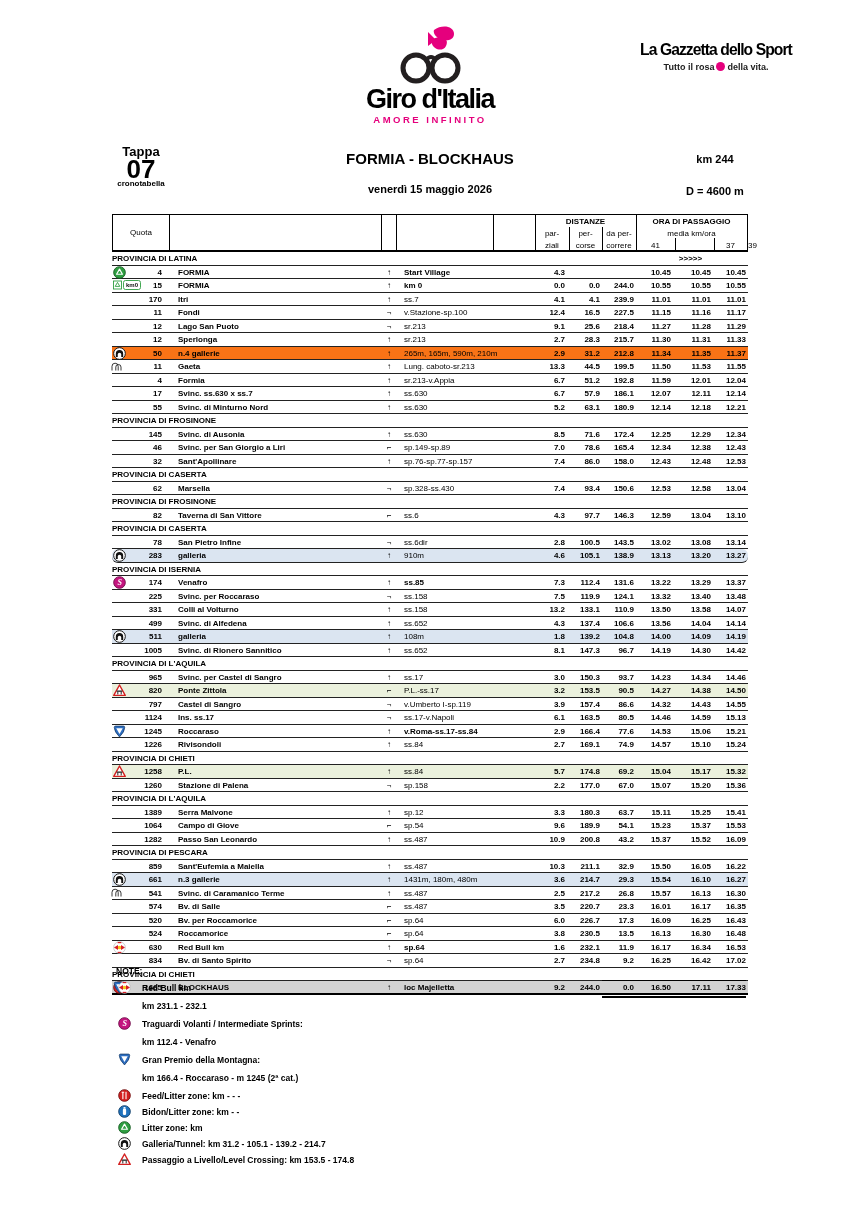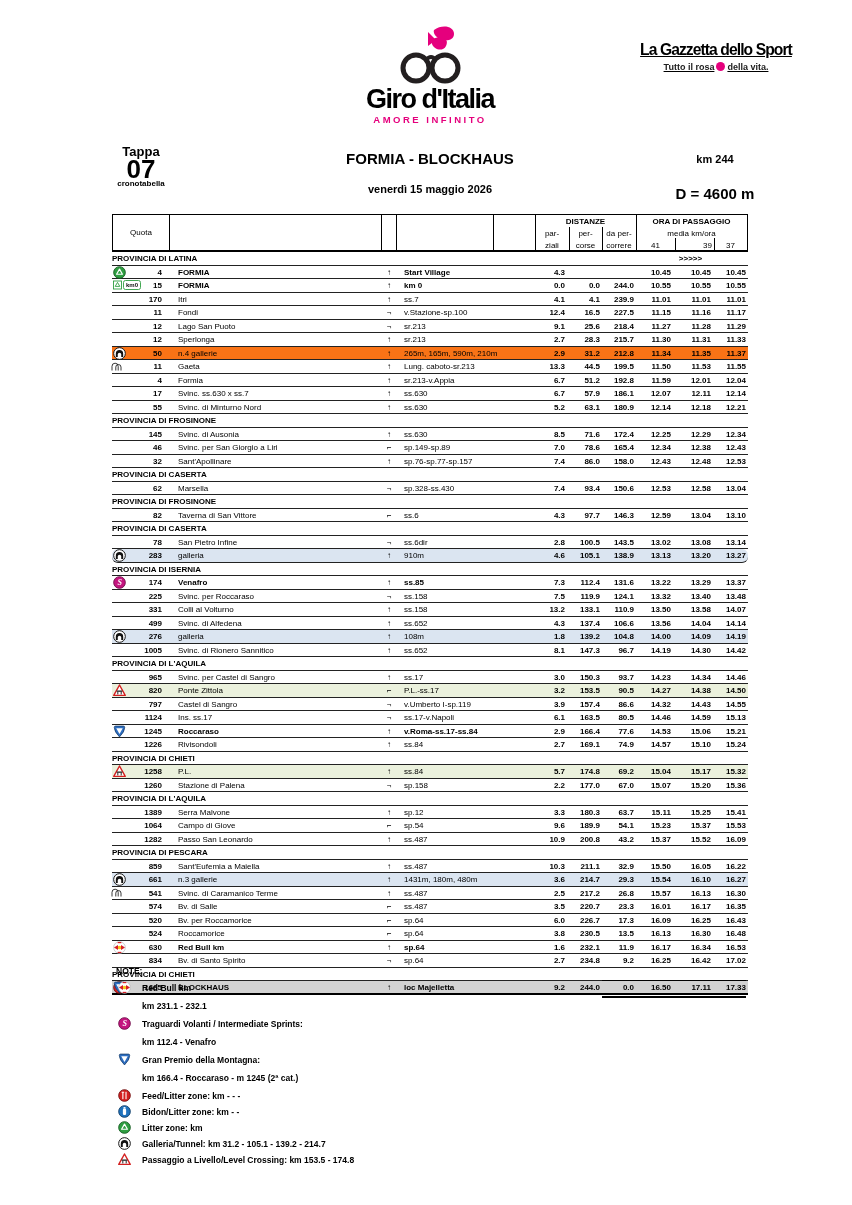--- a/index.html
+++ b/index.html
@@ -5,48 +5,48 @@
   html,body{margin:0;padding:0;background:#fff;}
   .page{position:relative;width:852px;height:1205px;background:#fff;overflow:hidden;
         font-family:"Liberation Sans",sans-serif;color:#000;}
 
   
   .giro-logo{position:absolute;left:388px;top:26px;width:86px;text-align:center;}
   .giro-title{position:absolute;left:330px;top:84px;width:200px;text-align:center;
               font-size:27px;font-weight:bold;letter-spacing:-1.5px;}
   .giro-sub{position:absolute;left:330px;top:114px;width:200px;text-align:center;
             font-size:9.5px;font-weight:bold;letter-spacing:2.5px;color:#e5007d;}
-  .gazzetta{position:absolute;left:632px;top:40px;width:168px;text-align:center;text-decoration:underline;}
+  .gazzetta{position:absolute;left:632px;top:40px;width:168px;text-align:center;}
   .gaz1{font-size:17px;font-weight:bold;letter-spacing:-1px;transform:scaleX(.92);transform-origin:center;white-space:nowrap;}
   .gaz2{font-size:9px;font-weight:bold;color:#222;margin-top:2px;}
   .gaz-dot{display:inline-block;width:9px;height:9px;border-radius:50%;background:#e5007d;vertical-align:-1px;margin:0 2px;}
   .tappa{position:absolute;left:112px;top:144px;width:58px;text-align:center;font-weight:bold;}
   .tappa .t1{font-size:13px;}
   .tappa .t2{font-size:26px;line-height:20px;}
   .tappa .t3{font-size:8px;}
   .stage-title{position:absolute;left:280px;top:150px;width:300px;text-align:center;font-size:15px;font-weight:bold;}
   .stage-date{position:absolute;left:280px;top:183px;width:300px;text-align:center;font-size:11px;font-weight:bold;}
   .stage-km{position:absolute;left:660px;top:153px;width:110px;text-align:center;font-size:11px;font-weight:bold;}
-  .stage-d{position:absolute;left:660px;top:185px;width:110px;text-align:center;font-size:15px;font-weight:bold;}
+  .stage-d{position:absolute;left:660px;top:185px;width:110px;text-align:center;font-size:11px;font-weight:bold;}
 
   
   .thead{position:absolute;left:112px;top:214px;width:636px;height:38px;box-sizing:border-box;
          border:1px solid #000;border-bottom:2px solid #000;font-size:8px;}
   .thead .vl{position:absolute;width:1px;background:#000;}
   .thead .lbl{position:absolute;text-align:center;white-space:nowrap;}
 
   
   .tbody{position:absolute;left:112px;top:252px;width:636px;}
   .row{position:relative;height:13.5px;line-height:13.5px;font-size:8px;border-bottom:1px solid #222;
        white-space:nowrap;box-sizing:border-box;}
   .row:last-child{border-bottom:2px solid #000;}
   .row span{position:absolute;top:0;height:100%;}
   .row .icons{left:1px;display:flex;align-items:center;gap:1px;}
   .row .q{left:0;width:50px;text-align:right;font-weight:bold;}
-  .row .nm{left:66px;}
+  .row .nm{left:66px;font-weight:bold;}
   .row .ar{left:268px;width:18px;text-align:center;}
   .row .dt{left:292px;}
   .row .n1{left:421px;width:32px;text-align:right;font-weight:bold;}
   .row .n2{left:455px;width:33px;text-align:right;font-weight:bold;}
   .row .n3{left:489px;width:33px;text-align:right;font-weight:bold;}
   .row .h1{left:523px;width:36px;text-align:right;font-weight:bold;}
   .row .h2{left:562px;width:37px;text-align:right;font-weight:bold;}
   .row .h3{left:601px;width:33px;text-align:right;font-weight:bold;}
   .row.b .nm,.row.b .dt,.row.b .ar{font-weight:bold;}
   .prov{left:0;width:283px;text-align:left;font-weight:bold;}
@@ -113,21 +113,21 @@
     <div class="lbl" style="left:422px;width:101px;top:2px;font-weight:bold;">DISTANZE</div>
     <div class="lbl" style="left:523px;width:111px;top:2px;font-weight:bold;">ORA DI PASSAGGIO</div>
     <div class="lbl" style="left:422px;width:34px;top:14px;">par-</div>
     <div class="lbl" style="left:456px;width:33px;top:14px;">per-</div>
     <div class="lbl" style="left:489px;width:34px;top:14px;">da per-</div>
     <div class="lbl" style="left:523px;width:111px;top:14px;">media km/ora</div>
     <div class="lbl" style="left:422px;width:34px;top:26px;">ziali</div>
     <div class="lbl" style="left:456px;width:33px;top:26px;">corse</div>
     <div class="lbl" style="left:489px;width:34px;top:26px;">correre</div>
     <div class="lbl" style="left:523px;width:39px;top:26px;">41</div>
-    <div class="lbl" style="left:539px;width:39px;top:26px;padding-left:36px;">39</div>
+    <div class="lbl" style="left:584px;width:39px;top:26px;padding-left:36px;">39</div>
     <div class="lbl" style="left:601px;width:33px;top:26px;">37</div>
   </div>
 
   <div class="tbody" id="tbody">
       <div class="row">
         <span class="prov">PROVINCIA DI LATINA</span>
         <span class="marks">&gt;&gt;&gt;&gt;&gt;</span>
       </div>
       <div class="row b">
         <span class="icons">
@@ -459,21 +459,21 @@
       <div class="row" style="background: rgb(219, 229, 241);">
         <span class="icons">
           <span class="ic">
             <svg width="13" height="13" viewBox="0 0 12 12">
               <circle cx="6" cy="6" r="5.4" fill="#fff" stroke="#111" stroke-width="0.9"></circle>
               <path d="M2.6 9.3 L2.6 6.2 A3.4 3.4 0 0 1 9.4 6.2 L9.4 9.3 Z" fill="#111"></path>
               <path d="M4.4 9.3 L4.4 6.9 A1.6 1.6 0 0 1 7.6 6.9 L7.6 9.3 Z" fill="#fff"></path>
             </svg>
           </span>
         </span>
-        <span class="q">276</span>
+        <span class="q">511</span>
         <span class="nm">galleria</span>
         <span class="ar">↑</span>
         <span class="dt">108m</span>
         <span class="n1">1.8</span>
         <span class="n2">139.2</span>
         <span class="n3">104.8</span>
         <span class="h1">14.00</span>
         <span class="h2">14.09</span>
         <span class="h3">14.19</span>
       </div>

